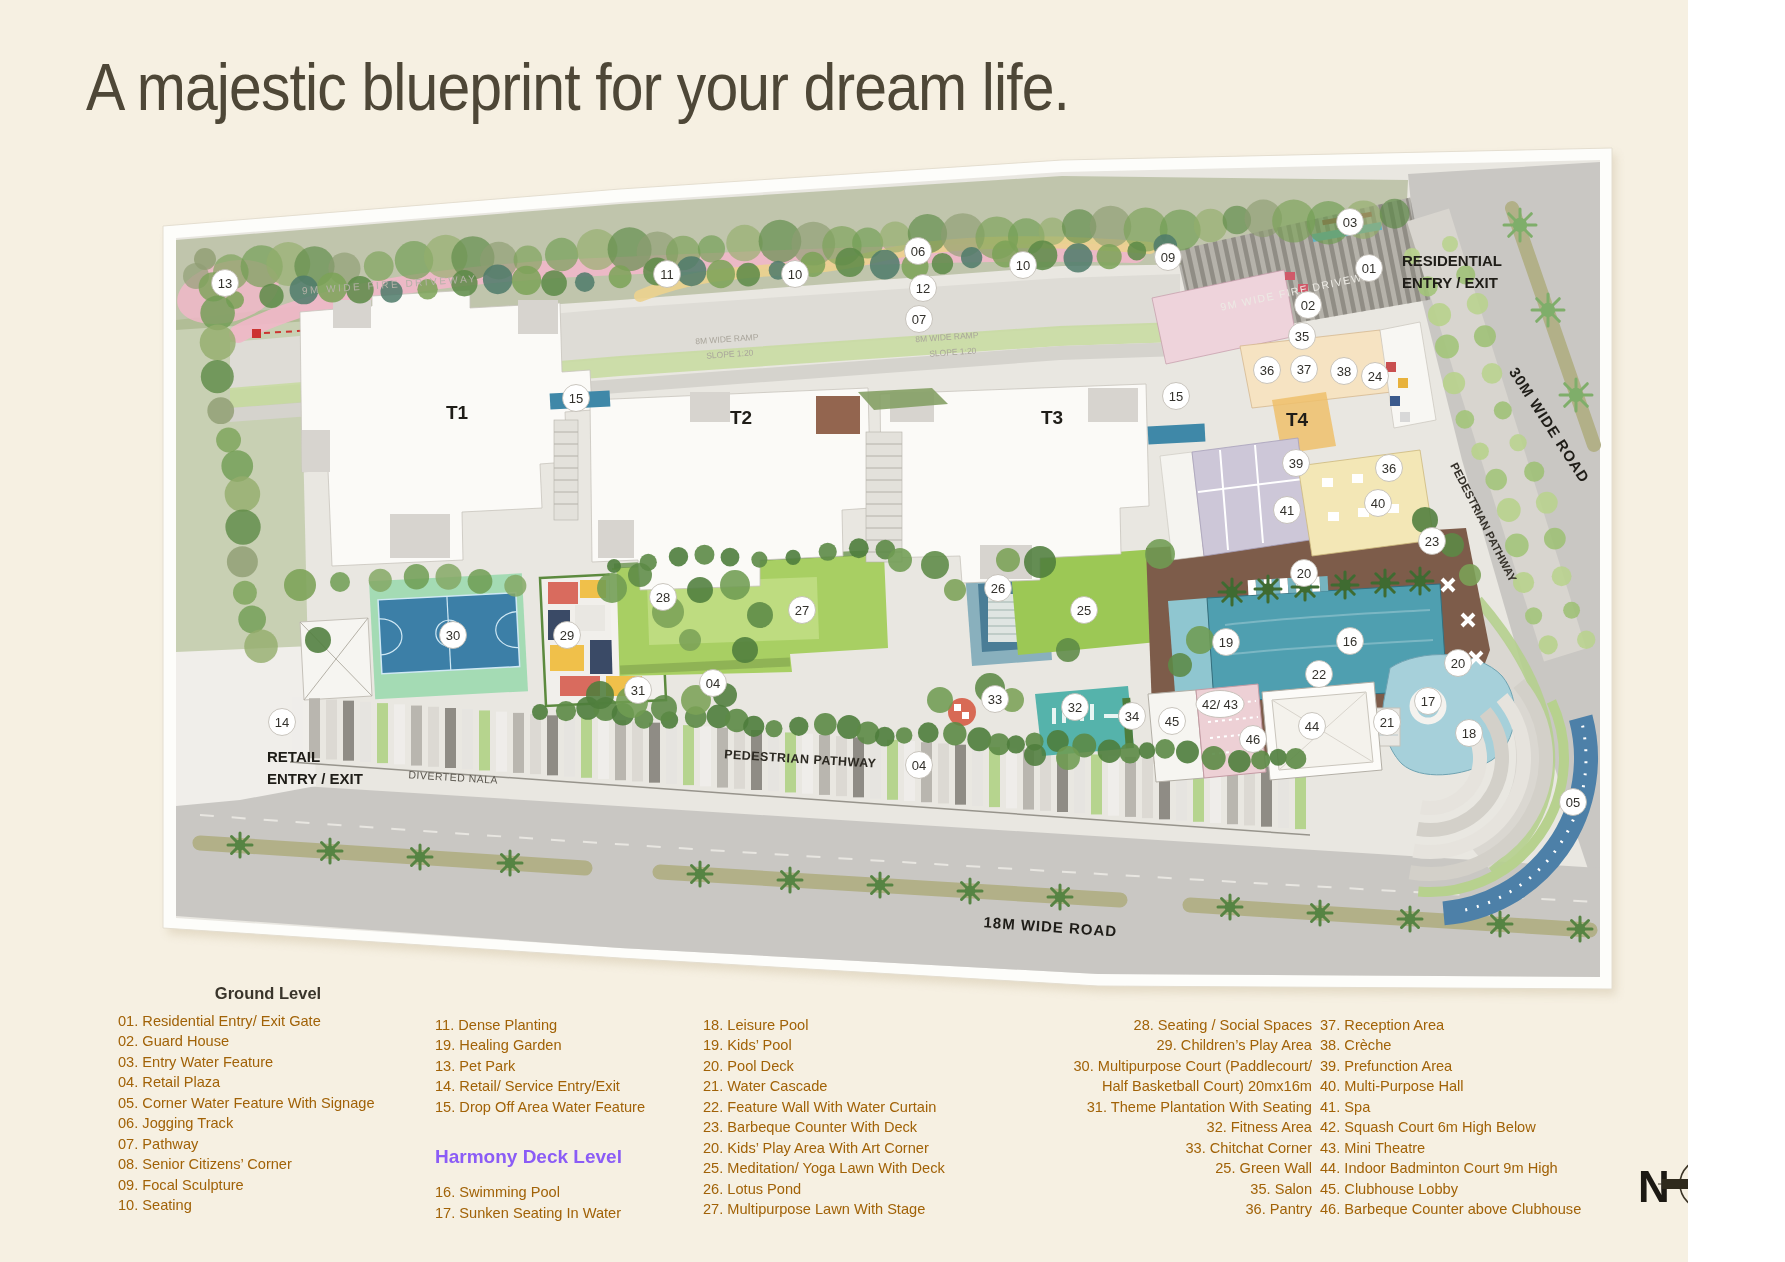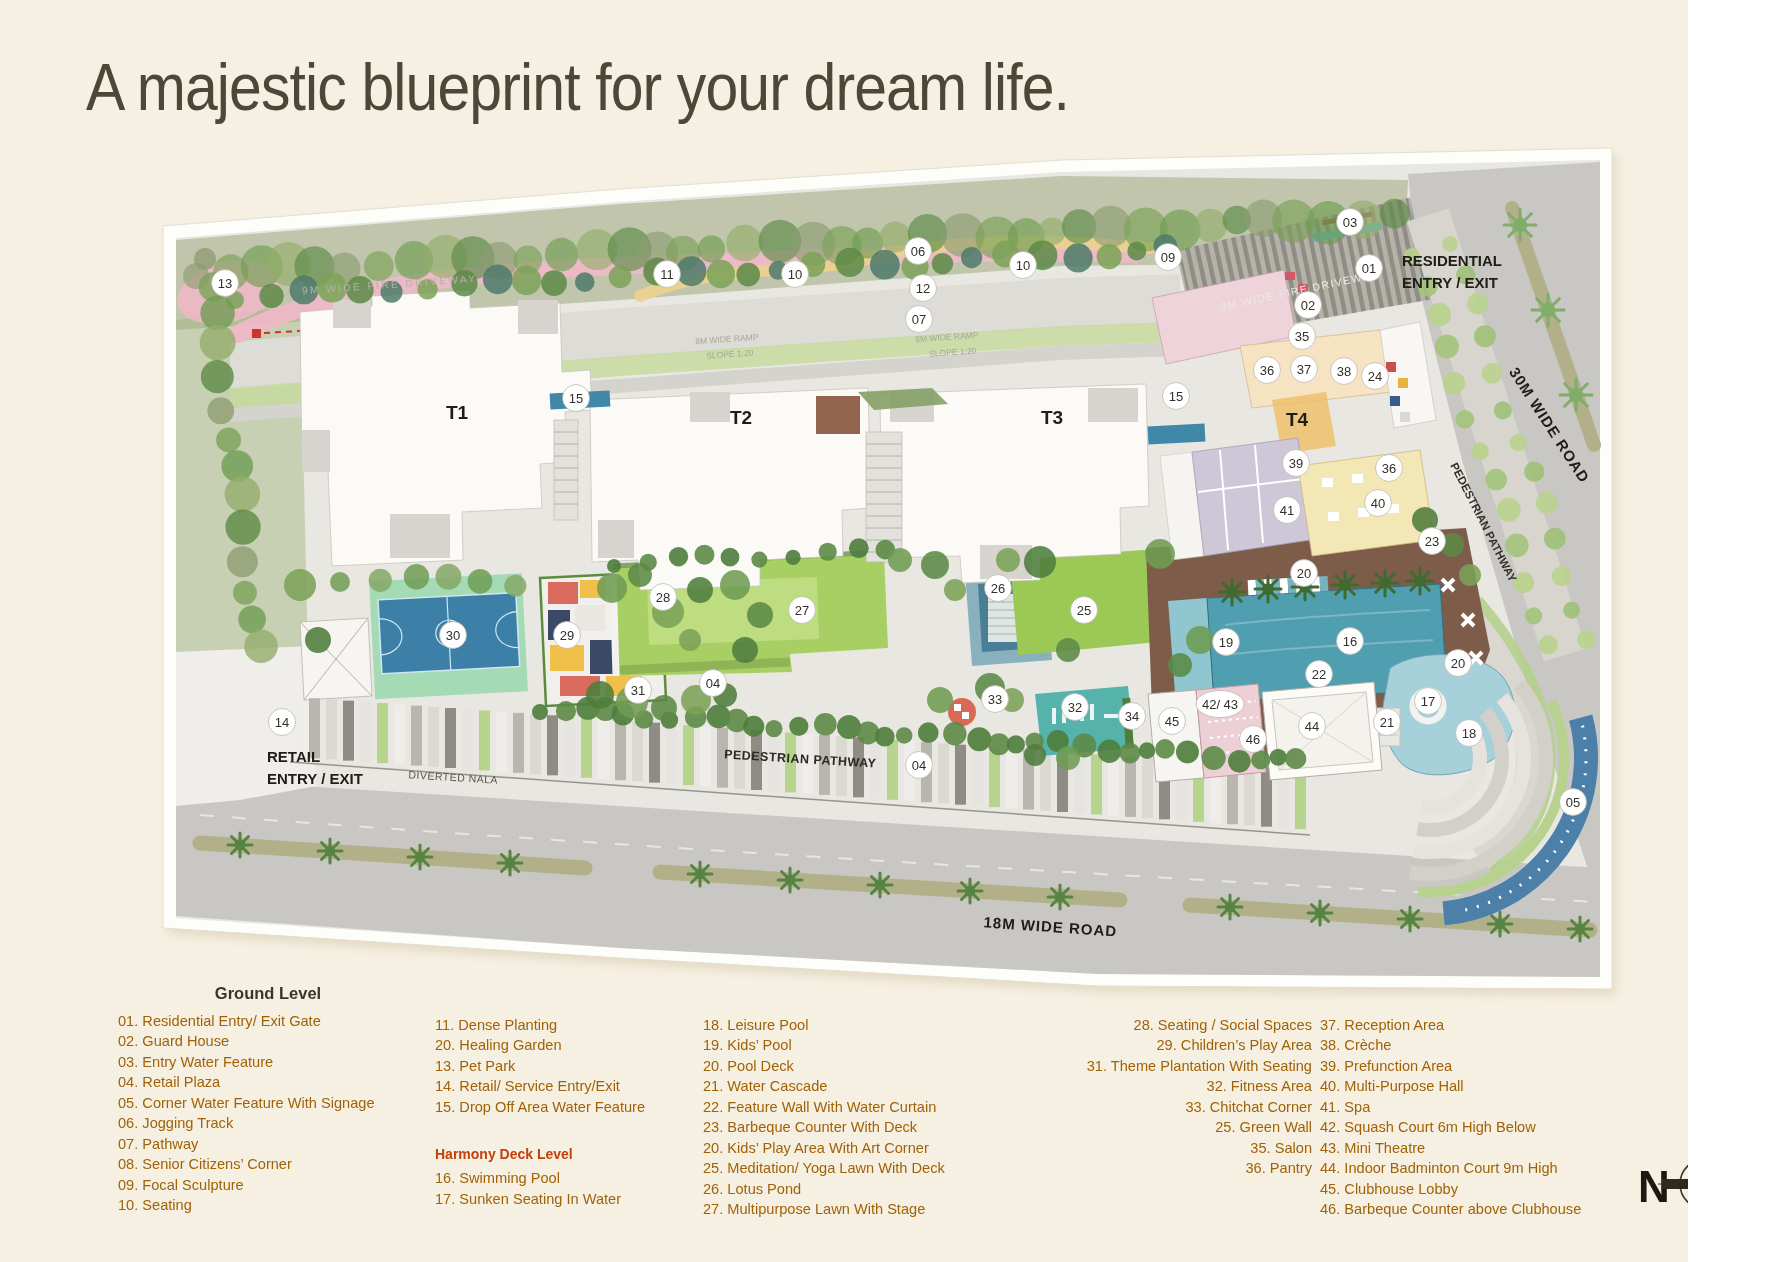--- a/index.html
+++ b/index.html
@@ -6,21 +6,21 @@
   .page{position:relative;width:1688px;height:1262px;background:#f6f0e2;overflow:hidden;
         font-family:"Liberation Sans",sans-serif;}
   .title{position:absolute;left:86px;top:48px;font-size:67px;font-weight:400;color:#4e4737;
          letter-spacing:-1px;transform:scaleX(.88);transform-origin:left top;white-space:nowrap;}
   #plan-svg{position:absolute;left:0;top:0;}
   .lcol{position:absolute;top:984px;}
   .lhead{font-weight:bold;font-size:16.5px;color:#3a352b;margin-bottom:8px;text-align:center;}
   .noheader{padding-top:31px;}
   .litem{font-size:14.6px;line-height:20.45px;color:#a16207;white-space:pre-line;
          text-indent:-2.35em;padding-left:2.35em;}
-  .lsub{font-weight:bold;font-size:14px;color:#c2410c;margin-top:29px;margin-bottom:6px;}
+  .lsub{font-weight:bold;font-size:19px;color:#8b5cf6;margin-top:29px;margin-bottom:14px;}
   text{font-family:"Liberation Sans",sans-serif;}
   .biglbl{font-weight:bold;fill:#1f1d18;}
   .marker-text{fill:#33312c;}
 </style>
 </head>
 <body>
 
 <div class="page">
   <div class="title">A majestic blueprint for your dream life.</div>
 
@@ -1021,21 +1021,21 @@
         <div class="litem">04. Retail Plaza</div>
         <div class="litem">05. Corner Water Feature With Signage</div>
         <div class="litem">06. Jogging Track</div>
         <div class="litem">07. Pathway</div>
         <div class="litem">08. Senior Citizens’ Corner</div>
         <div class="litem">09. Focal Sculpture</div>
         <div class="litem">10. Seating</div>
       </div>
       <div class="lcol noheader" style="left: 435px; width: 270px;">
         <div class="litem">11. Dense Planting</div>
-        <div class="litem">20. Healing Garden</div>
+        <div class="litem">19. Healing Garden</div>
         <div class="litem">13. Pet Park</div>
         <div class="litem">14. Retail/ Service Entry/Exit</div>
         <div class="litem">15. Drop Off Area Water Feature</div>
         <div class="lsub">Harmony Deck Level</div>
         <div class="litem">16. Swimming Pool</div>
         <div class="litem">17. Sunken Seating In Water</div>
       </div>
       <div class="lcol noheader" style="left: 703px; width: 300px;">
         <div class="litem">18. Leisure Pool</div>
         <div class="litem">19. Kids’ Pool</div>
@@ -1044,20 +1044,22 @@
         <div class="litem">22. Feature Wall With Water Curtain</div>
         <div class="litem">23. Barbeque Counter With Deck</div>
         <div class="litem">20. Kids’ Play Area With Art Corner</div>
         <div class="litem">25. Meditation/ Yoga Lawn With Deck</div>
         <div class="litem">26. Lotus Pond</div>
         <div class="litem">27. Multipurpose Lawn With Stage</div>
       </div>
       <div class="lcol noheader" style="left: 1012px; width: 300px; text-align: right;">
         <div class="litem">28. Seating / Social Spaces</div>
         <div class="litem">29. Children’s Play Area</div>
+        <div class="litem">30. Multipurpose Court (Paddlecourt/
+Half Basketball Court) 20mx16m</div>
         <div class="litem">31. Theme Plantation With Seating</div>
         <div class="litem">32. Fitness Area</div>
         <div class="litem">33. Chitchat Corner</div>
         <div class="litem">25. Green Wall</div>
         <div class="litem">35. Salon</div>
         <div class="litem">36. Pantry</div>
       </div>
       <div class="lcol noheader" style="left: 1320px; width: 330px;">
         <div class="litem">37. Reception Area</div>
         <div class="litem">38. Crèche</div>

